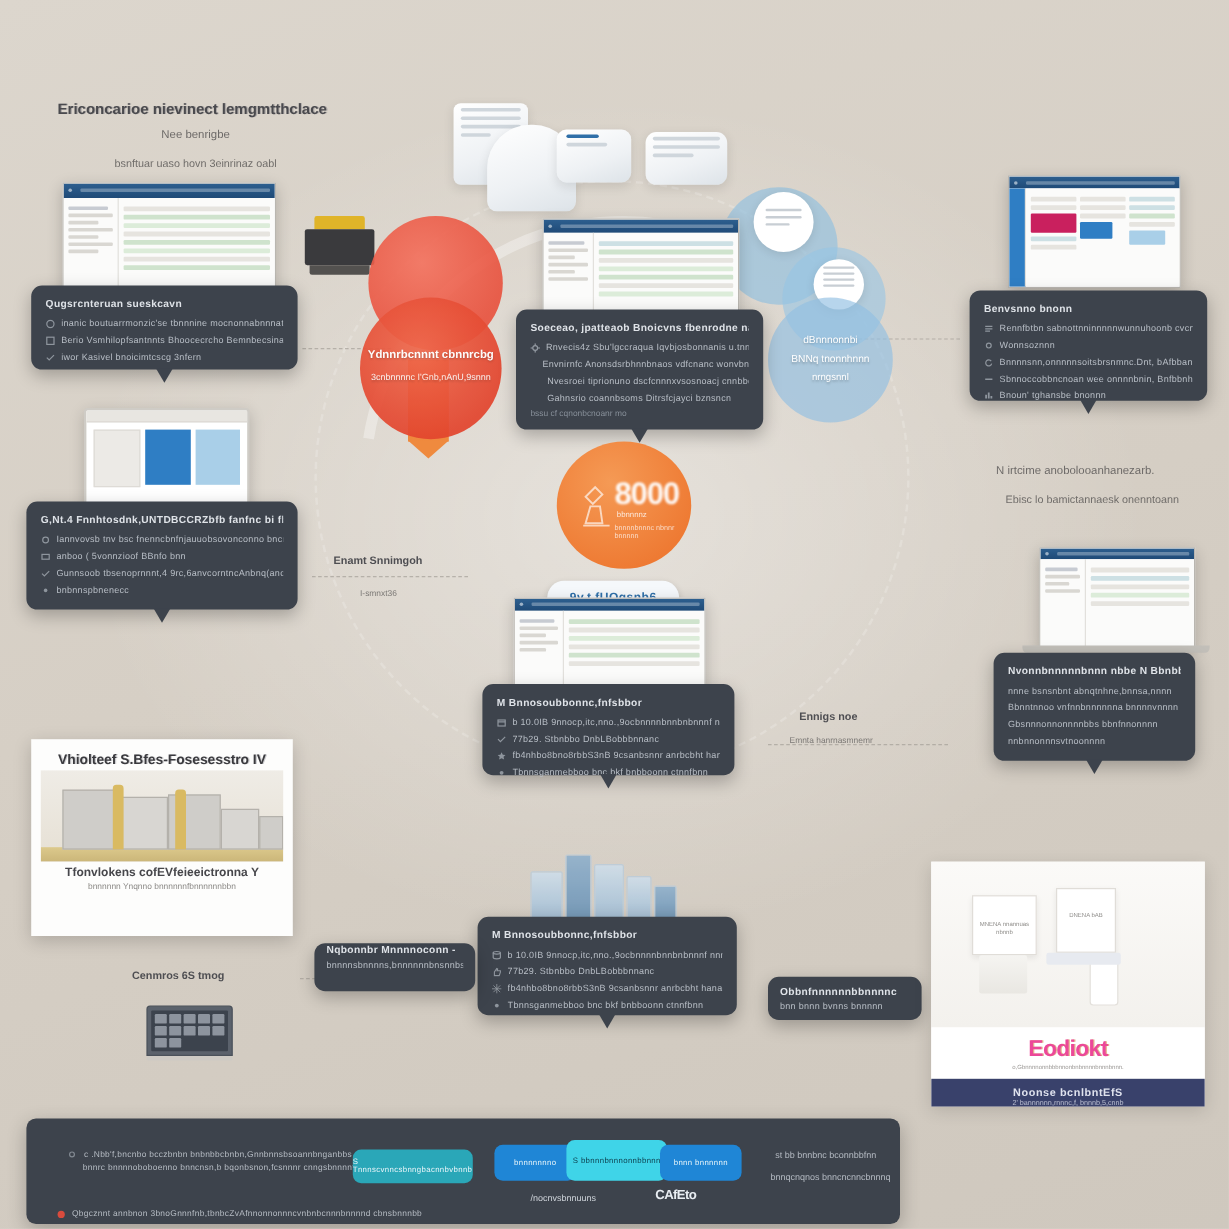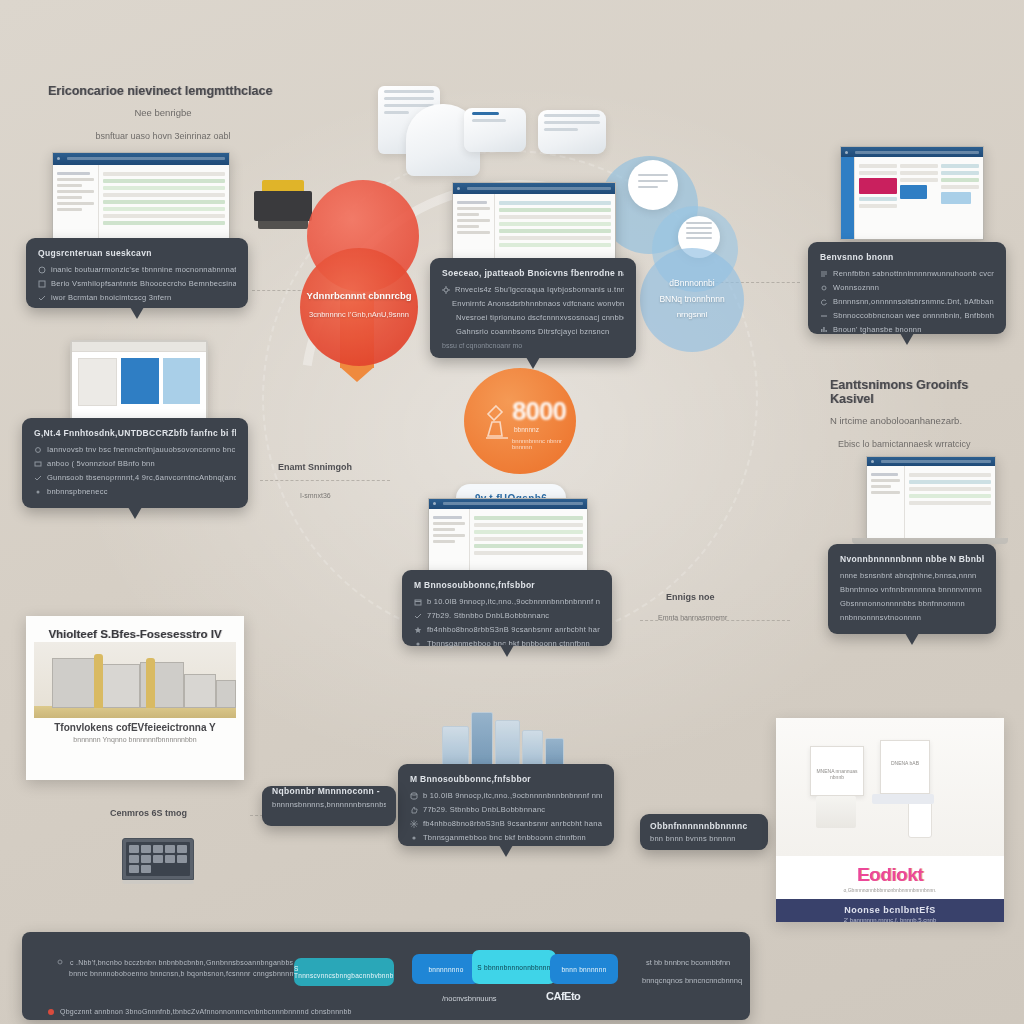--- a/index.html
+++ b/index.html
@@ -233,21 +233,21 @@
           </svg>
       </span>
       <span class="co-tx">Berio Vsmhilopfsantnnts Bhoocecrcho Bemnbecsinaac!</span>
     </div>
     <div class="co-li">
       <span class="co-ico">
         <svg viewBox="0 0 8 8">
             <path d="M1 4 L3 6 L7 2" fill="none" stroke="#aab1b9" stroke-width="1"></path>
           </svg>
       </span>
-      <span class="co-tx">iwor Bcrmtan   bnoicimtcscg 3nfern</span>
+      <span class="co-tx">iwor Kasivel   bnoicimtcscg 3nfern</span>
     </div>
   </div>
 
   <div class="machine" style="left:254px;top:180px;width:58px;height:52px;">
     <div class="mc-top" style="height:11px;margin:0 8px;"></div>
     <div class="mc-body" style="height:30px;"></div>
     <div style="height:8px;background:#53514f;margin:0 4px;border-radius:0 0 2px 2px;"></div>
   </div>
 
   <div class="equip" style="left:378px;top:86px;width:62px;height:68px;">
@@ -483,23 +483,22 @@
       <span class="co-ico">
         <svg viewBox="0 0 8 8">
             <path d="M1 6h1.5V3H1zM3.2 6h1.5V1H3.2zM5.4 6h1.5V4H5.4z" fill="#aab1b9"></path>
           </svg>
       </span>
       <span class="co-tx">Bnoun' tghansbe  bnonnn</span>
     </div>
   </div>
 
   <div class="head-block" style="left:830px;top:378px;width:180px;">
-    <div class="h">Eanttsnimons Grooinfs Kasivel</div>
     <div class="s">N irtcime anobolooanhanezarb.</div>
-    <div class="s2" style="margin-left:8px;">Ebisc lo bamictannaesk wrratcicy</div>
+    <div class="s2" style="margin-left:8px;">Ebisc lo bamictannaesk onenntoann</div>
   </div>
 
   <div class="browser" style="left:866px;top:456px;width:128px;height:82px;">
     <div class="br-top">
       <span class="br-dot"></span>
       <span class="br-menu"></span>
     </div>
     <div class="br-body">
       <div class="br-side" style="width:30%;">
         <div class="br-srow a"></div>

